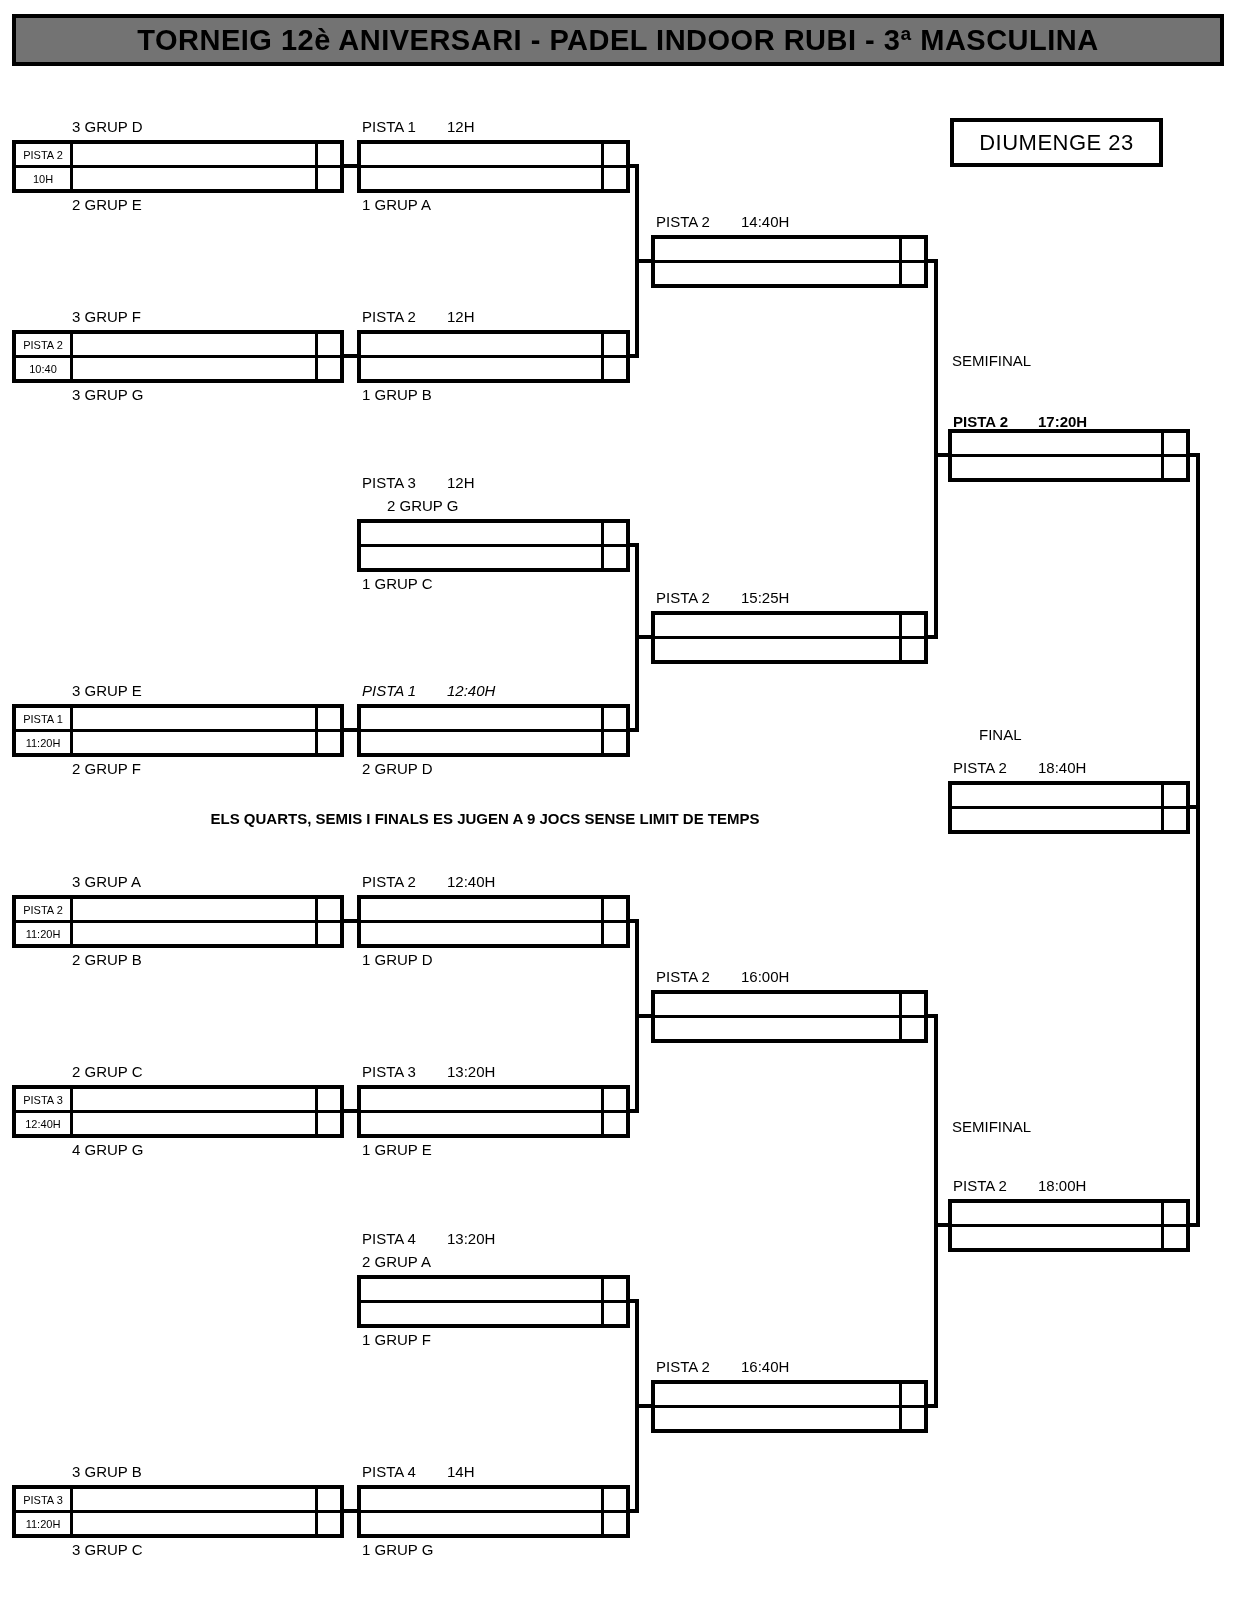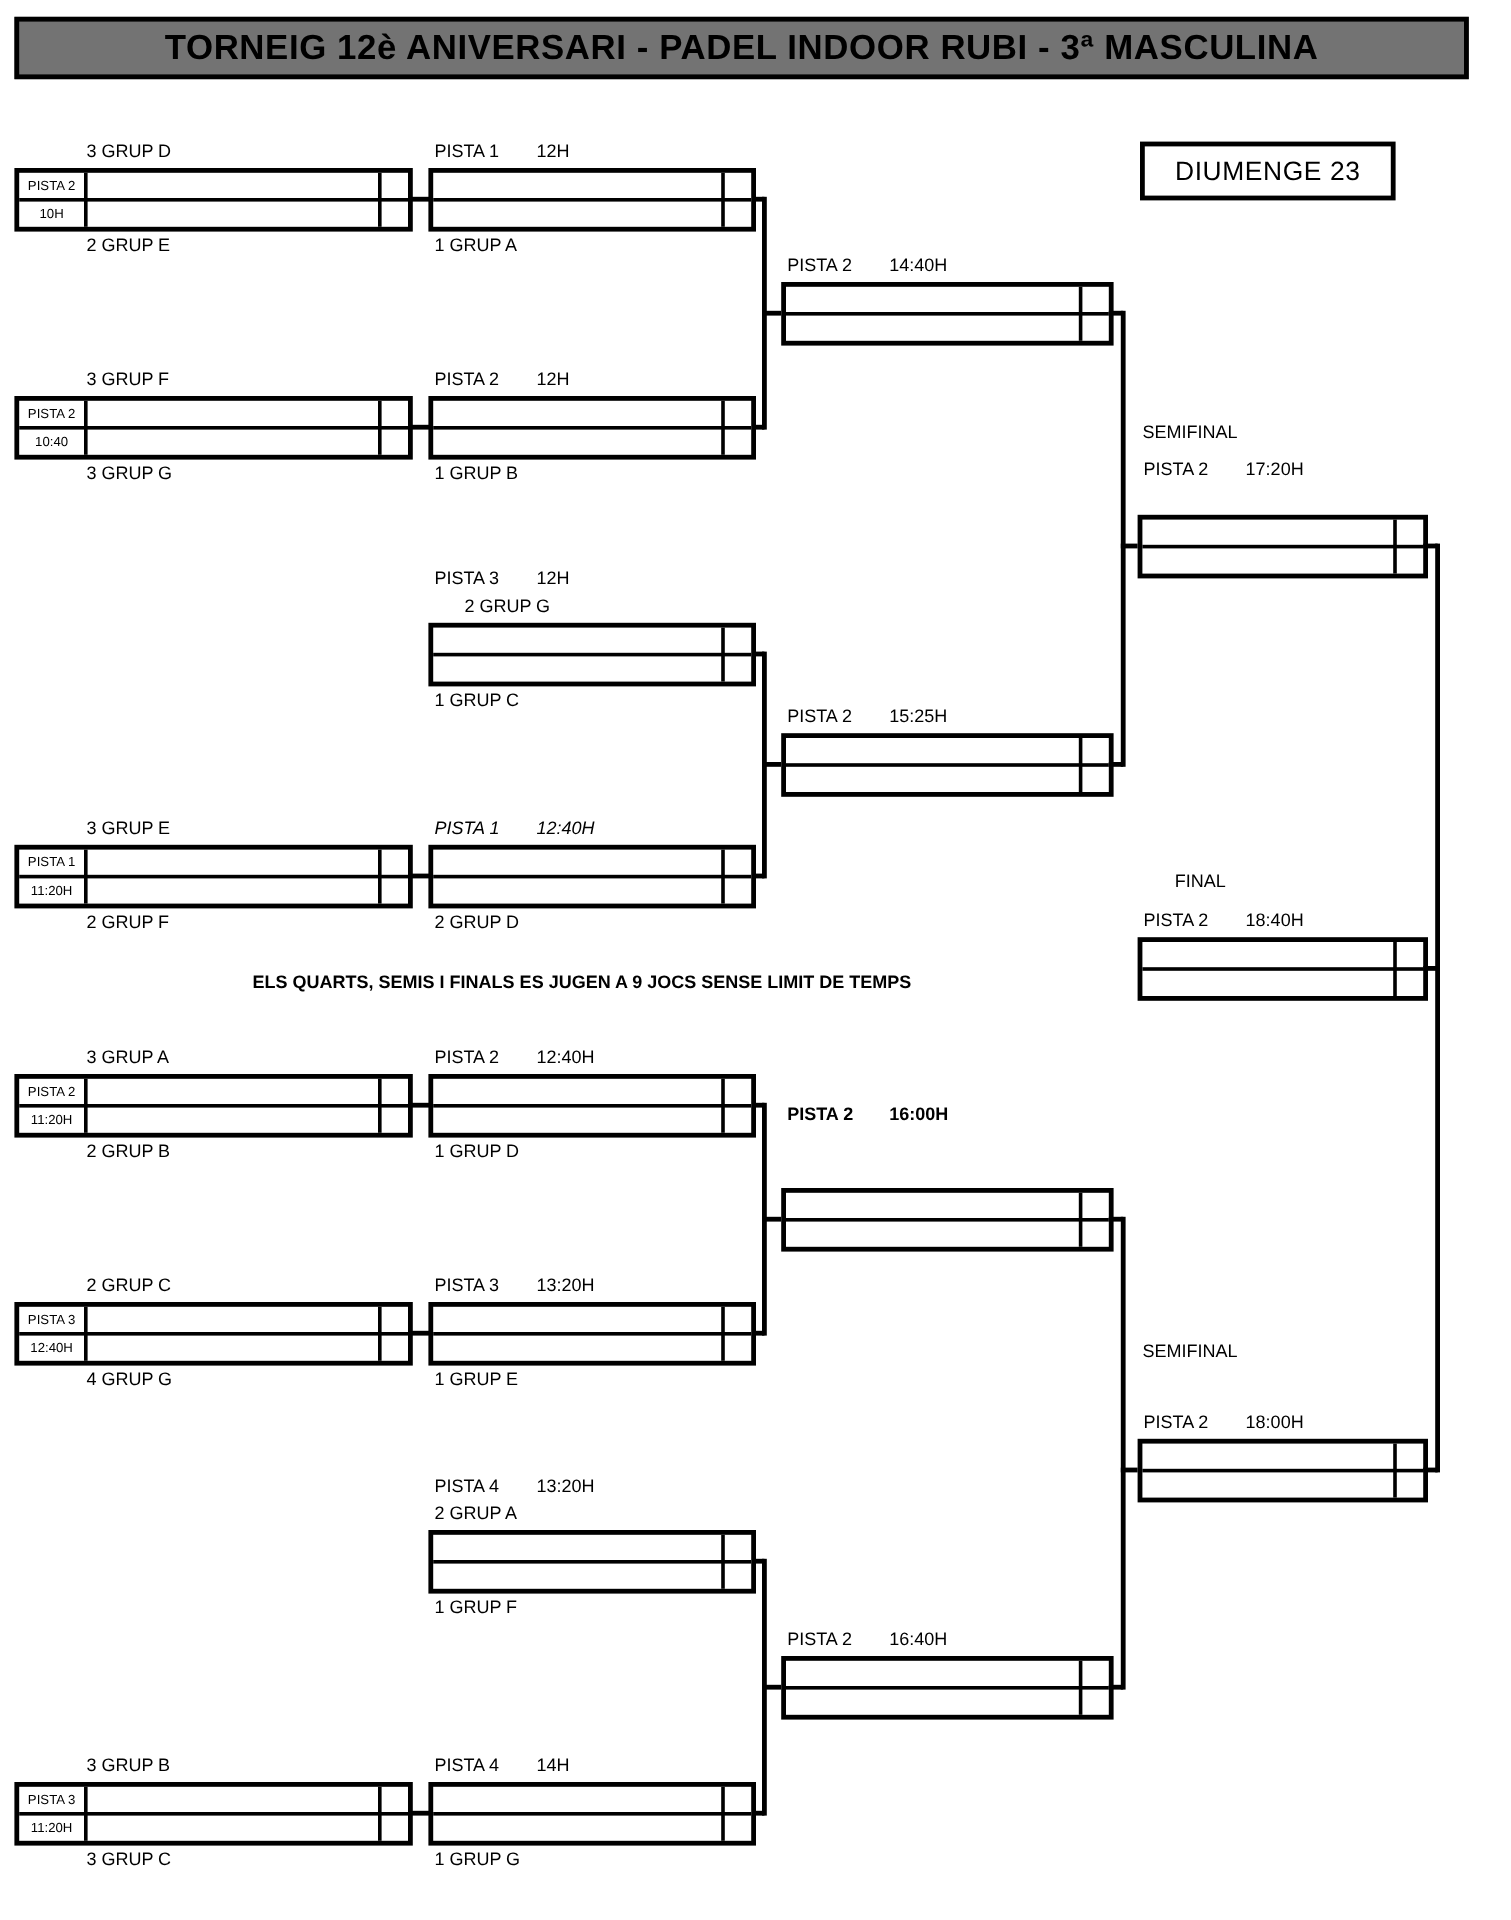--- a/index.html
+++ b/index.html
@@ -207,35 +207,35 @@
         <div class="midline"></div>
         <div class="endline"></div>
       </div>
       <div class="lbl title" style="left: 656px; top: 589px;"><span class="pista">PISTA 2</span><span>15:25H</span></div>
       <div class="frame" style="left: 651px; top: 990px; width: 277px;">
         <div style="position: absolute; left: 0px; right: 25px; top: 0px; height: 21px;"></div>
         <div style="position: absolute; left: 0px; right: 25px; top: 24px; height: 21px;"></div>
         <div class="midline"></div>
         <div class="endline"></div>
       </div>
-      <div class="lbl title" style="left: 656px; top: 920px; font-weight: bold;"><span class="pista">PISTA 2</span><span>16:00H</span></div>
+      <div class="lbl title" style="left: 656px; top: 968px;"><span class="pista">PISTA 2</span><span>16:00H</span></div>
       <div class="frame" style="left: 651px; top: 1380px; width: 277px;">
         <div style="position: absolute; left: 0px; right: 25px; top: 0px; height: 21px;"></div>
         <div style="position: absolute; left: 0px; right: 25px; top: 24px; height: 21px;"></div>
         <div class="midline"></div>
         <div class="endline"></div>
       </div>
       <div class="lbl title" style="left: 656px; top: 1358px;"><span class="pista">PISTA 2</span><span>16:40H</span></div>
       <div class="frame" style="left: 948px; top: 429px; width: 242px;">
         <div style="position: absolute; left: 0px; right: 25px; top: 0px; height: 21px;"></div>
         <div style="position: absolute; left: 0px; right: 25px; top: 24px; height: 21px;"></div>
         <div class="midline"></div>
         <div class="endline"></div>
       </div>
-      <div class="lbl title" style="left: 953px; top: 383px;"><span class="pista">PISTA 2</span><span>17:20H</span></div>
+      <div class="lbl title" style="left: 953px; top: 413px; font-weight: bold;"><span class="pista">PISTA 2</span><span>17:20H</span></div>
       <div class="frame" style="left: 948px; top: 1199px; width: 242px;">
         <div style="position: absolute; left: 0px; right: 25px; top: 0px; height: 21px;"></div>
         <div style="position: absolute; left: 0px; right: 25px; top: 24px; height: 21px;"></div>
         <div class="midline"></div>
         <div class="endline"></div>
       </div>
       <div class="lbl title" style="left: 953px; top: 1177px;"><span class="pista">PISTA 2</span><span>18:00H</span></div>
       <div class="frame" style="left: 948px; top: 781px; width: 242px;">
         <div style="position: absolute; left: 0px; right: 25px; top: 0px; height: 21px;"></div>
         <div style="position: absolute; left: 0px; right: 25px; top: 24px; height: 21px;"></div>

